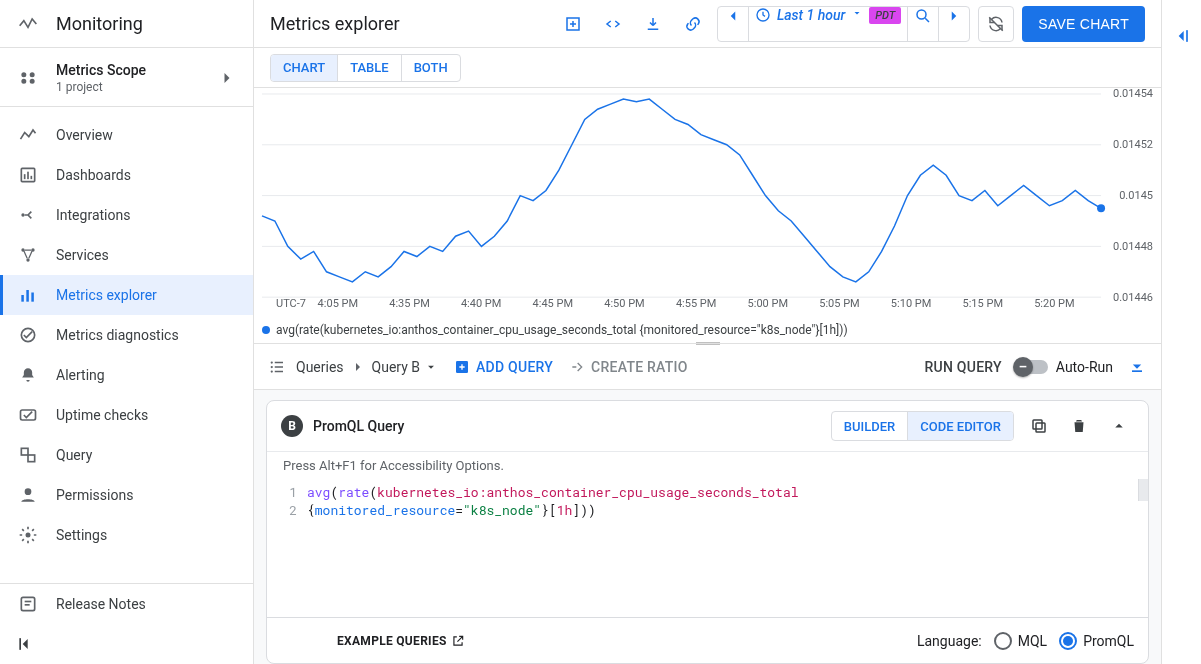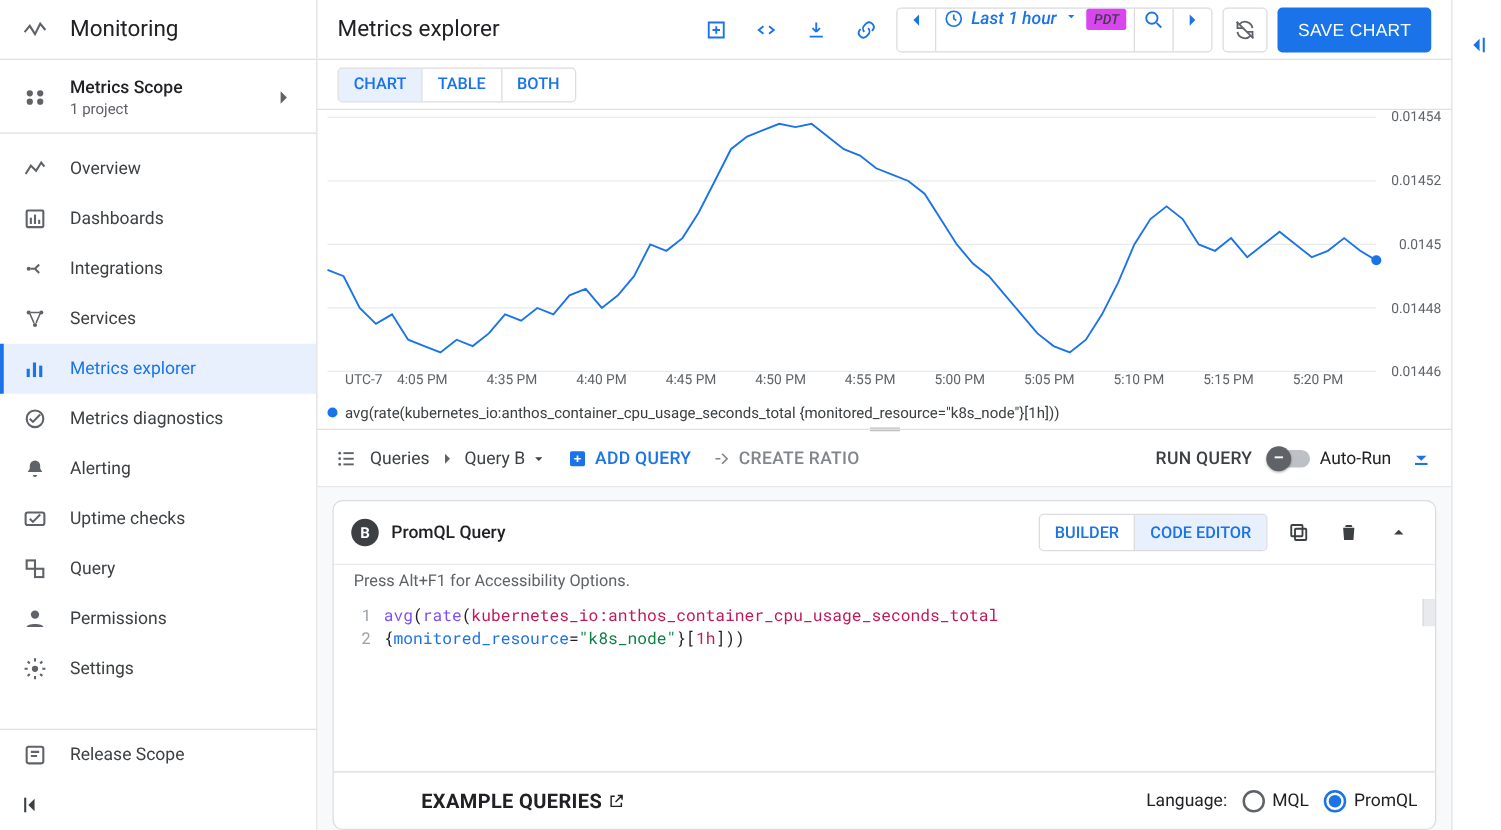--- a/index.html
+++ b/index.html
@@ -95,21 +95,21 @@
   .code { white-space:pre; }
   .tok-fn { color:#7c4dff; }
   .tok-key { color:#c2185b; }
   .tok-attr { color:#1a73e8; }
   .tok-str { color:#0b8043; }
   .tok-num { color:#c2185b; }
   .tok-punc { color:#202124; }
   .mini-scroll { position:absolute; right:0; top:0; width:10px; height:22px; background:#e8eaed; border-left:1px solid #dadce0;}
   
   .qc-footer { border-top:1px solid #dadce0; height:46px; display:flex; align-items:center; padding:0 14px 0 30px; }
-  .ex-link { font-size:16px; font-weight:700; letter-spacing:0.3px; cursor:pointer; display:flex; align-items:center; gap:4px;padding-left:40px; }
+  .ex-link { font-size:12px; font-weight:700; letter-spacing:0.3px; cursor:pointer; display:flex; align-items:center; gap:4px;padding-left:40px; }
   .lang-group { margin-left:auto; display:flex; align-items:center; gap:12px; font-size:14px; }
   .radio { display:flex; align-items:center; gap:6px; cursor:pointer; }
   .radio .r { width:18px; height:18px; border-radius:50%; border:2px solid #5f6368; display:flex; align-items:center; justify-content:center;}
   .radio.checked .r { border-color:#1a73e8; }
   .radio.checked .r::after { content:""; width:10px; height:10px; border-radius:50%; background:#1a73e8; }
 
   svg { display:block; }
 </style>
 </head>
 <body>
@@ -249,21 +249,21 @@
 
   <div class="sb-footer">
     <div class="nav-item">
       <span class="icon">
         <svg width="20" height="20" viewBox="0 0 24 24" fill="none" stroke="currentColor" stroke-width="2">
             <rect x="4" y="4" width="16" height="16" rx="2"></rect>
             <line x1="8" y1="9" x2="16" y2="9"></line>
             <line x1="8" y1="13" x2="14" y2="13"></line>
           </svg>
       </span>
-      <span>Release Scope</span>
+      <span>Release Notes</span>
     </div>
     <div class="collapse-btn">
       <svg width="20" height="20" viewBox="0 0 24 24" fill="currentColor">
           <path d="M14 6l-6 6 6 6z"></path>
           <rect x="4" y="5" width="2" height="14"></rect>
         </svg>
     </div>
   </div>
 </div>
 

